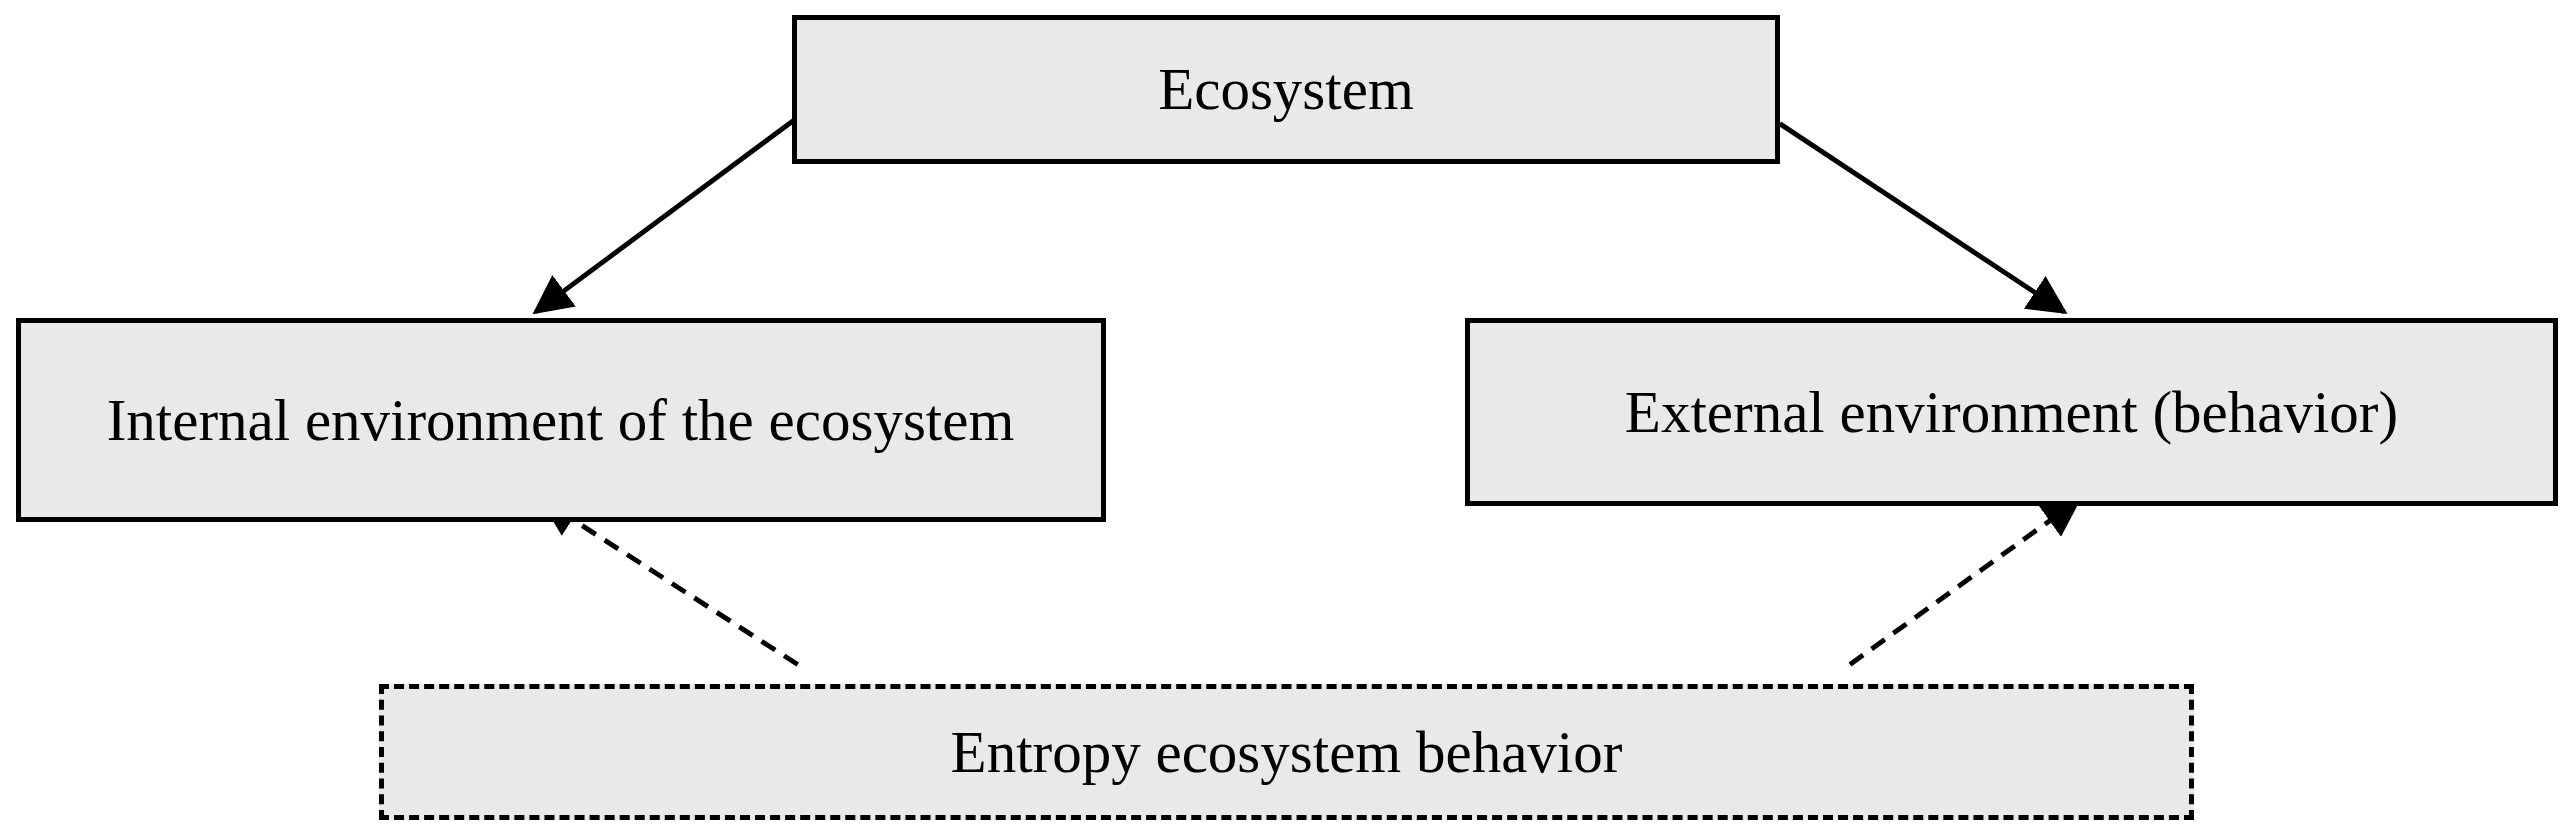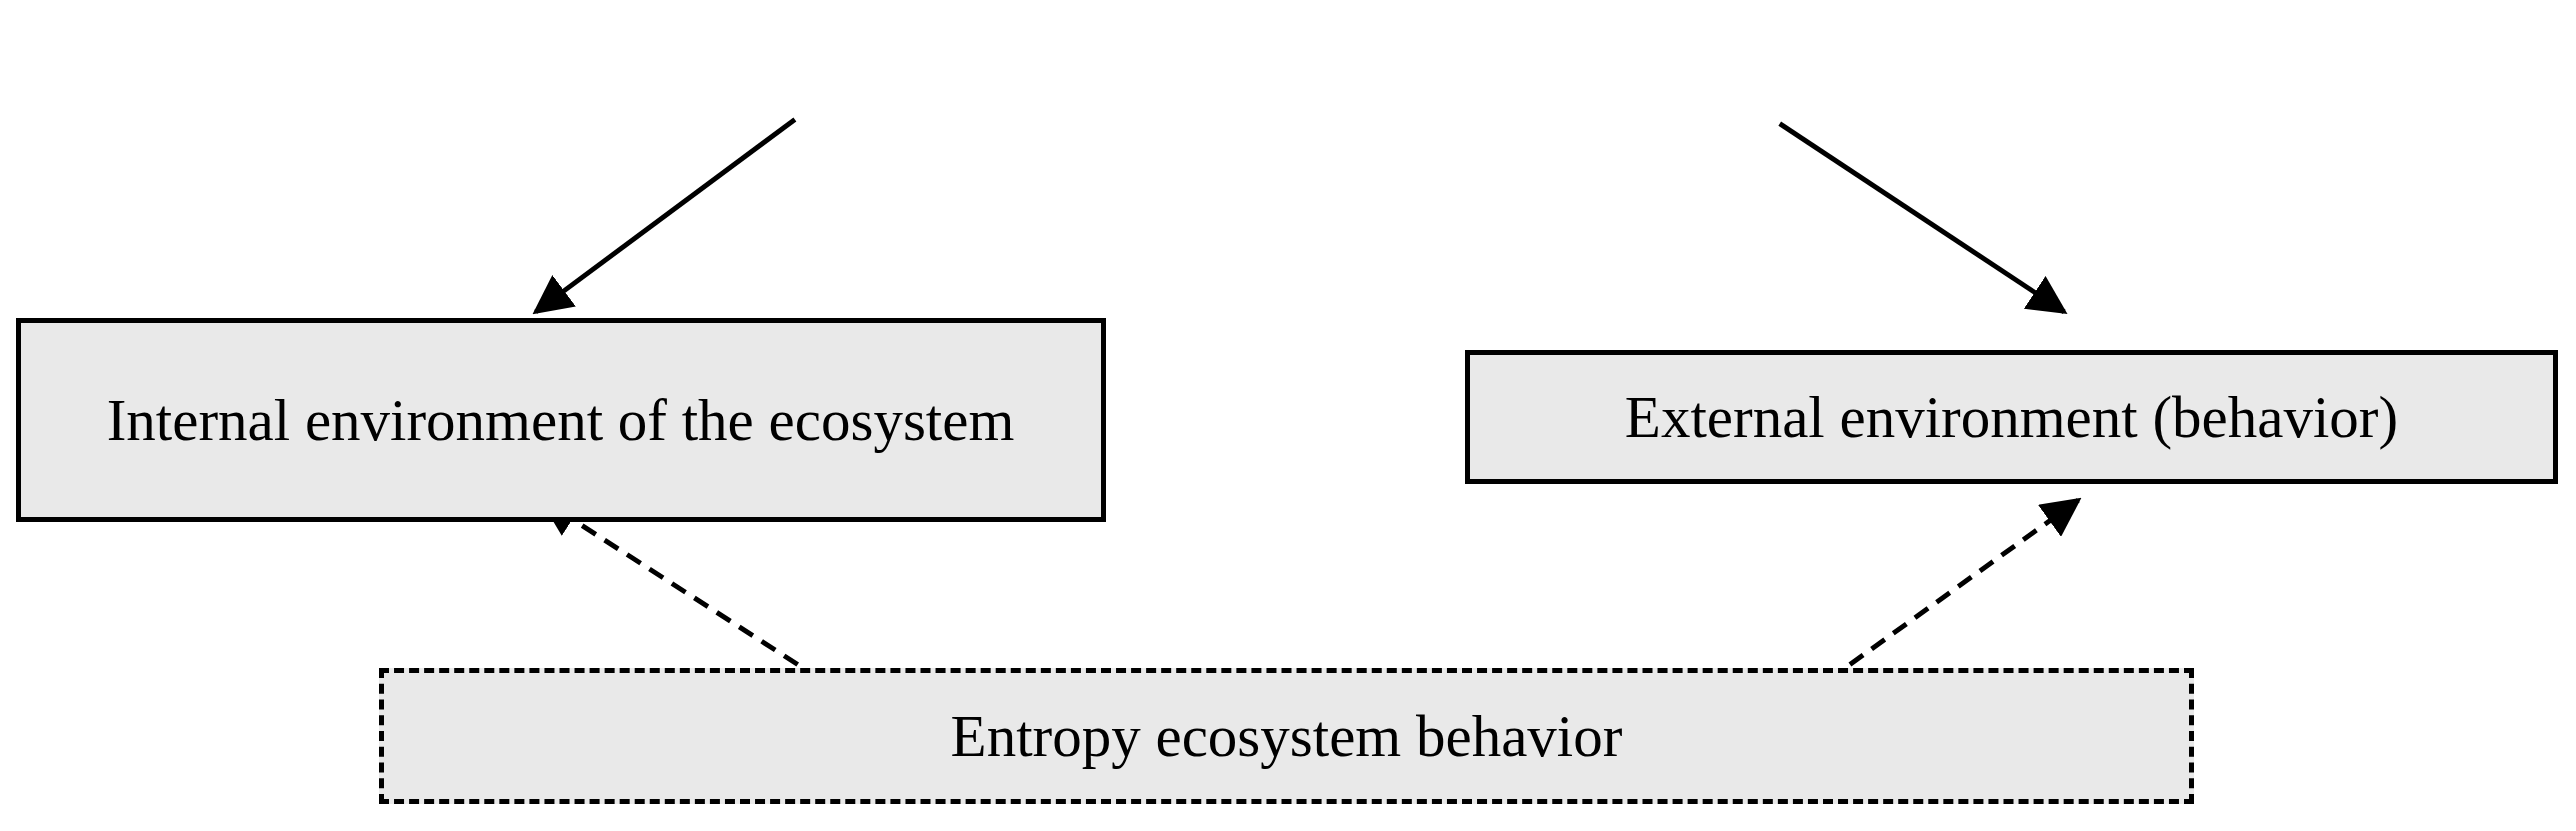--- a/index.html
+++ b/index.html
@@ -47,26 +47,25 @@
   .node-internal {
     left: 15.5px;
     top: 318px;
     width: 1090px;
     height: 204px;
   }
   .node-external {
     left: 1465px;
     top: 318px;
     width: 1093px;
-    height: 134px;
-    margin-top: 32px;
+    height: 188px;
   }
   .node-entropy {
     left: 379px;
-    top: 668px;
+    top: 684px;
     width: 1815px;
     height: 136px;
     border-style: dashed;
     border-width: 5.6px;
   }
   .edge-line {
     stroke: #000000;
     stroke-width: 7;
     fill: none;
   }
@@ -84,20 +83,23 @@
       <marker id="arrowhead" viewBox="0 0 10 10" refX="9" refY="5" markerWidth="8" markerHeight="8" orient="auto">
         <path d="M 0 0 L 10 5 L 0 10 z" fill="#000000"></path>
       </marker>
     </defs>
     <line class="edge-line" x1="1131" y1="170" x2="762" y2="444" marker-end="url(#arrowhead)"></line>
     <line class="edge-line" x1="2533" y1="176" x2="2938" y2="444" marker-end="url(#arrowhead)"></line>
     <line class="edge-line dashed" x1="1135" y1="946" x2="772" y2="712" marker-end="url(#arrowhead)"></line>
     <line class="edge-line dashed" x1="2633" y1="946" x2="2958" y2="712" marker-end="url(#arrowhead)"></line>
   </svg>
 
+  <div class="node node-ecosystem">
+    <span class="label">Ecosystem</span>
+  </div>
 
   <div class="node node-internal">
     <span class="label">Internal environment of the ecosystem</span>
   </div>
 
   <div class="node node-external">
     <span class="label">External environment (behavior)</span>
   </div>
 
   <div class="node node-entropy">

